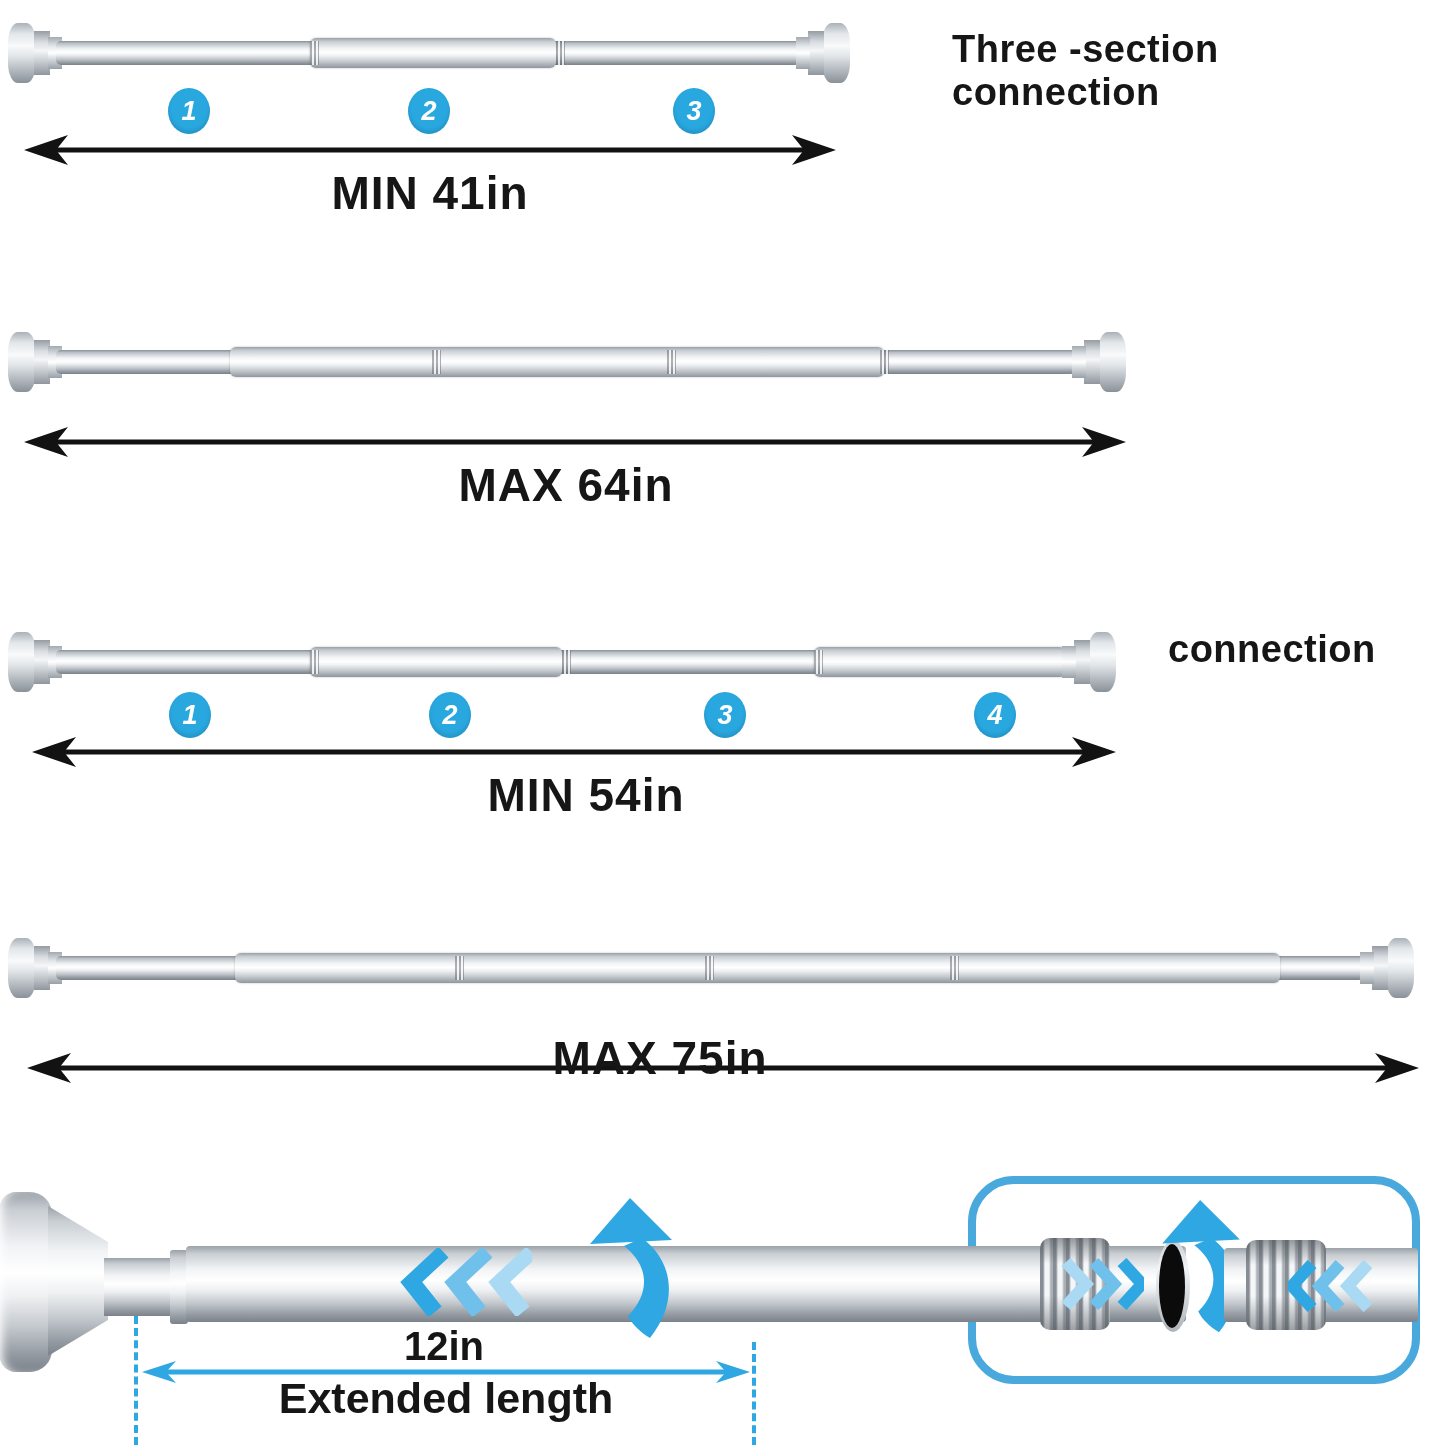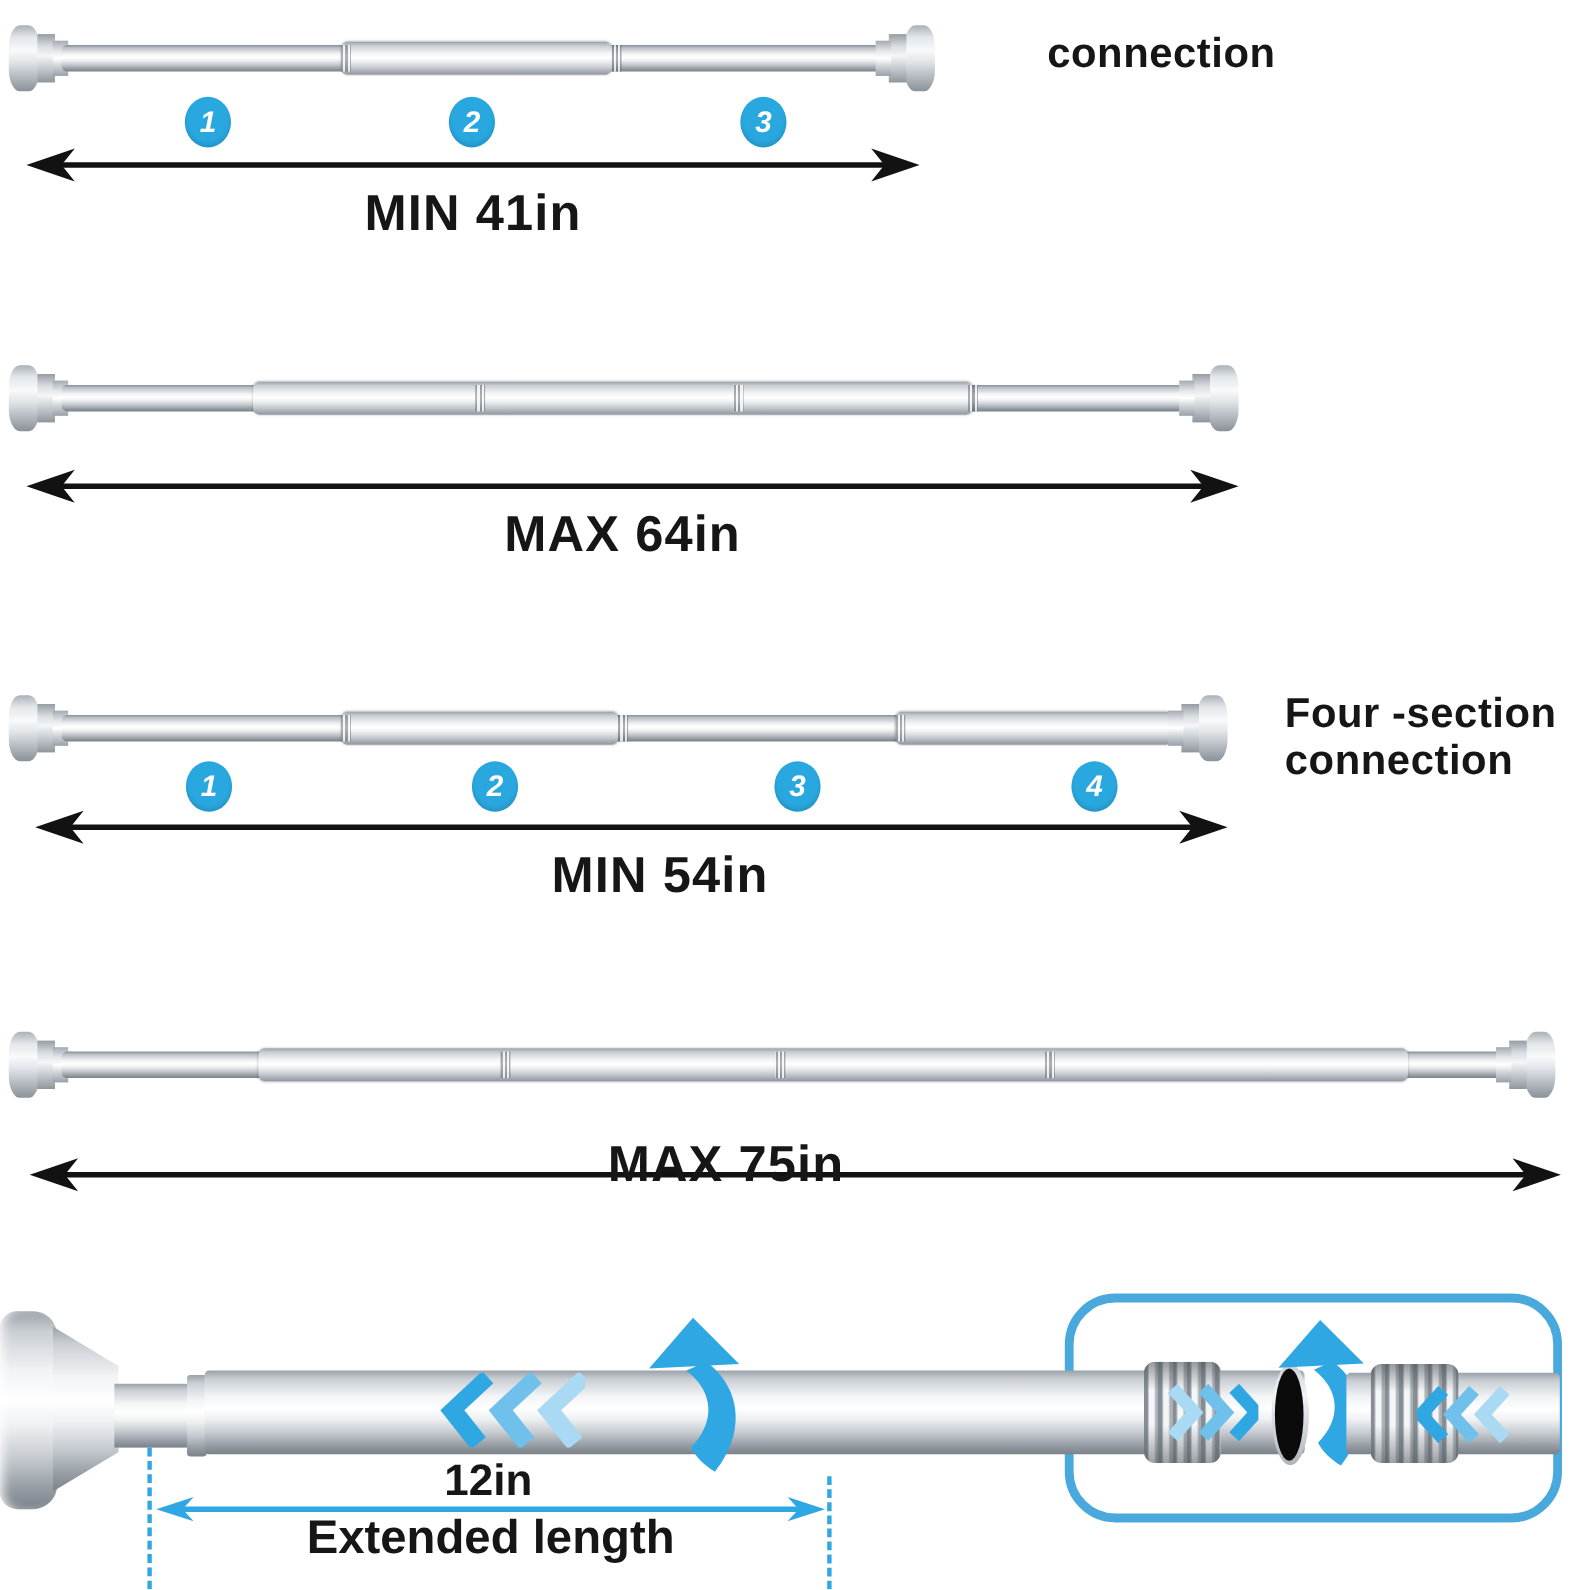--- a/index.html
+++ b/index.html
@@ -75,20 +75,21 @@
     <div class="badge" style="left:168px;top:88px">1</div>
     <div class="badge" style="left:408px;top:88px">2</div>
     <div class="badge" style="left:673px;top:88px">3</div>
     <svg style="left:22px;top:132px" width="816" height="36" viewBox="0 0 816 36">
       <line class="black-stroke" x1="28" y1="18" x2="788" y2="18" stroke-width="5"></line>
       <path class="black-fill" d="M2,18 L46,3 L34,18 L46,33 Z"></path>
       <path class="black-fill" d="M814,18 L770,3 L782,18 L770,33 Z"></path>
     </svg>
     <div class="measure-label" style="left:430px;top:166px">MIN 41in</div>
     <div class="caption" style="left:952px;top:28px">
+      <div>Three -section</div>
       <div>connection</div>
     </div>
   </div>
 
   <div>
     <div class="flange left" style="left:8px;top:332px">
       <div class="disc"></div>
         <div class="s1"></div>
         <div class="s2"></div>
     </div>
@@ -131,23 +132,22 @@
     </div>
     <div class="badge" style="left:169px;top:692px">1</div>
     <div class="badge" style="left:429px;top:692px">2</div>
     <div class="badge" style="left:704px;top:692px">3</div>
     <div class="badge" style="left:974px;top:692px">4</div>
     <svg style="left:30px;top:734px" width="1088" height="36" viewBox="0 0 1088 36">
       <line class="black-stroke" x1="28" y1="18" x2="1060" y2="18" stroke-width="5"></line>
       <path class="black-fill" d="M2,18 L46,3 L34,18 L46,33 Z"></path>
       <path class="black-fill" d="M1086,18 L1042,3 L1054,18 L1042,33 Z"></path>
     </svg>
-    <div class="measure-label" style="left:600px;top:768px">MIN 54in</div>
+    <div class="measure-label" style="left:586px;top:768px">MIN 54in</div>
     <div class="caption" style="left:1168px;top:628px">
-      <div>Four -section</div>
       <div>connection</div>
     </div>
   </div>
 
   <div>
     <div class="flange left" style="left:8px;top:938px">
       <div class="disc"></div>
         <div class="s1"></div>
         <div class="s2"></div>
     </div>

